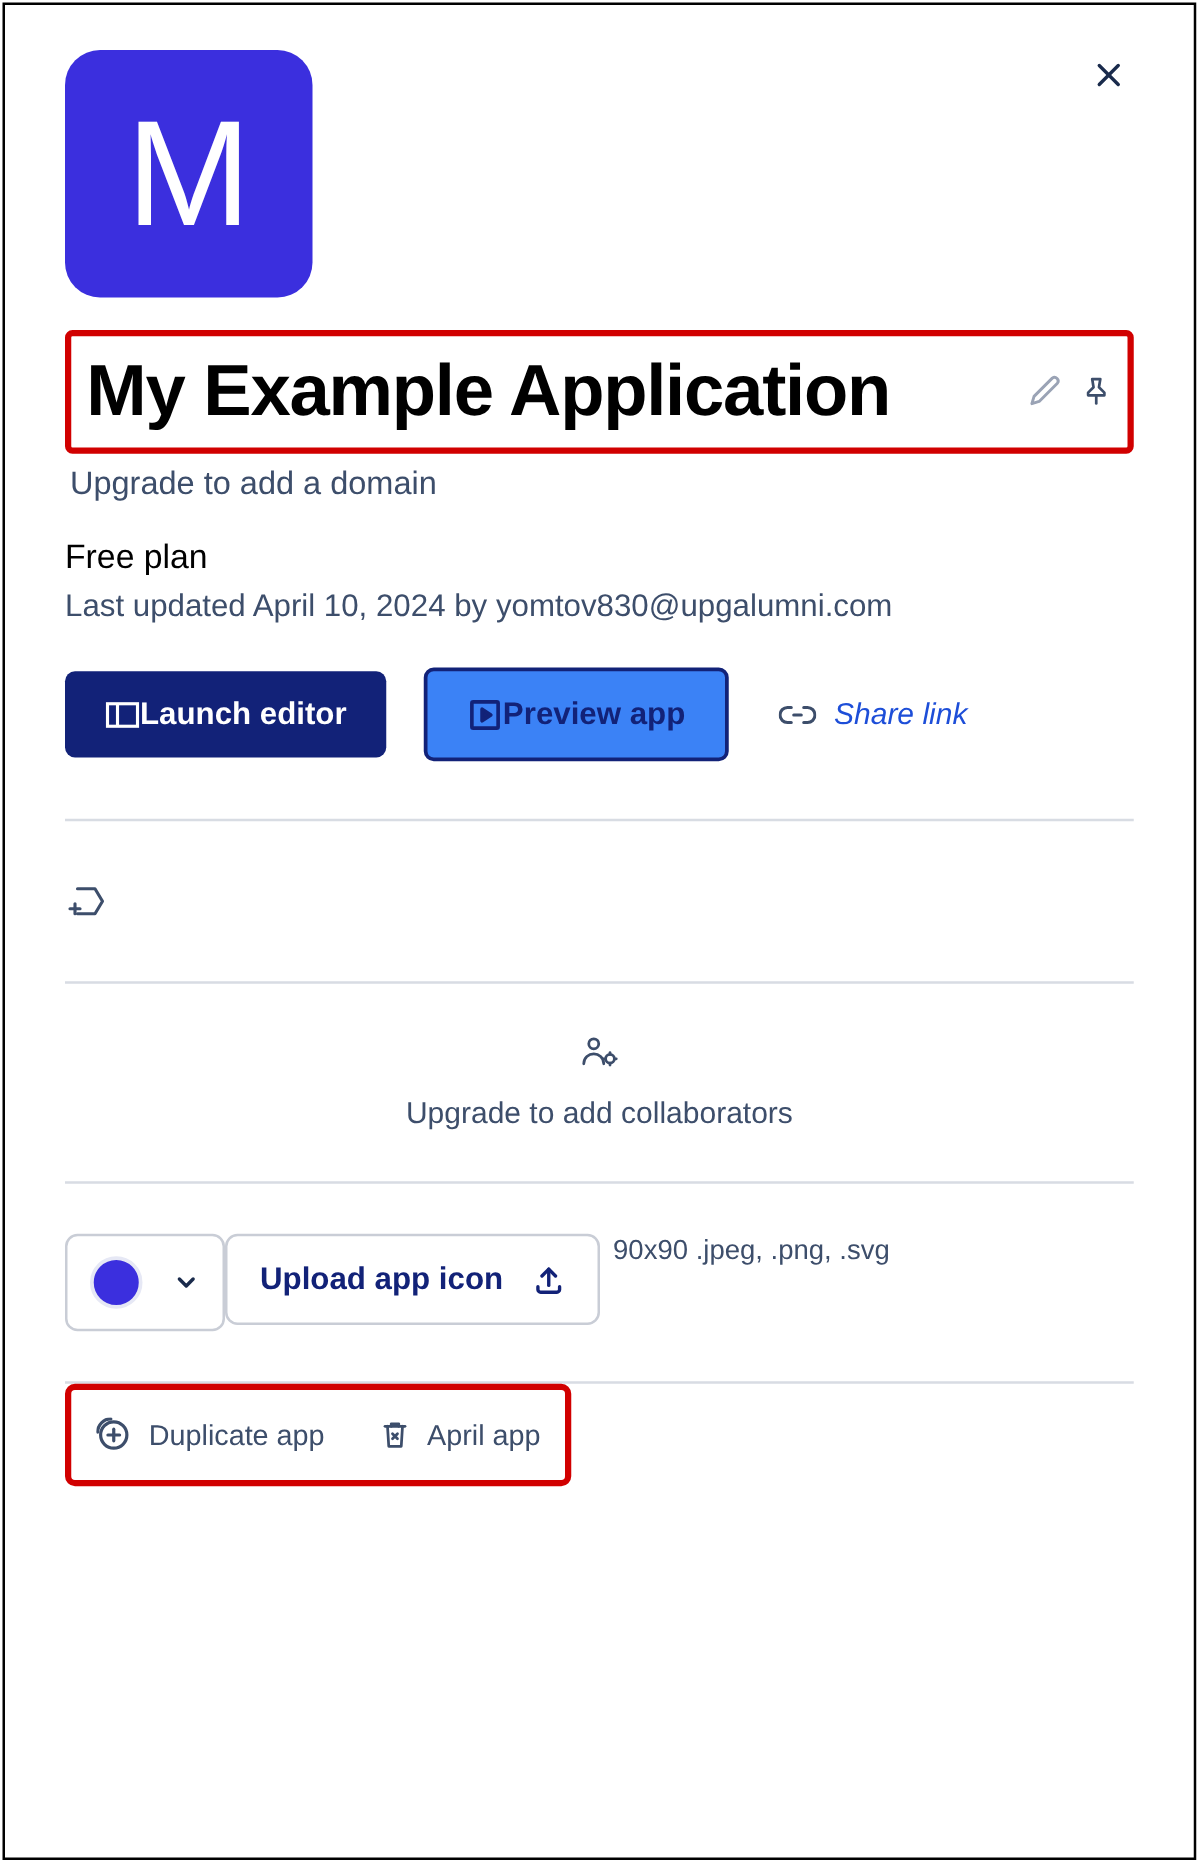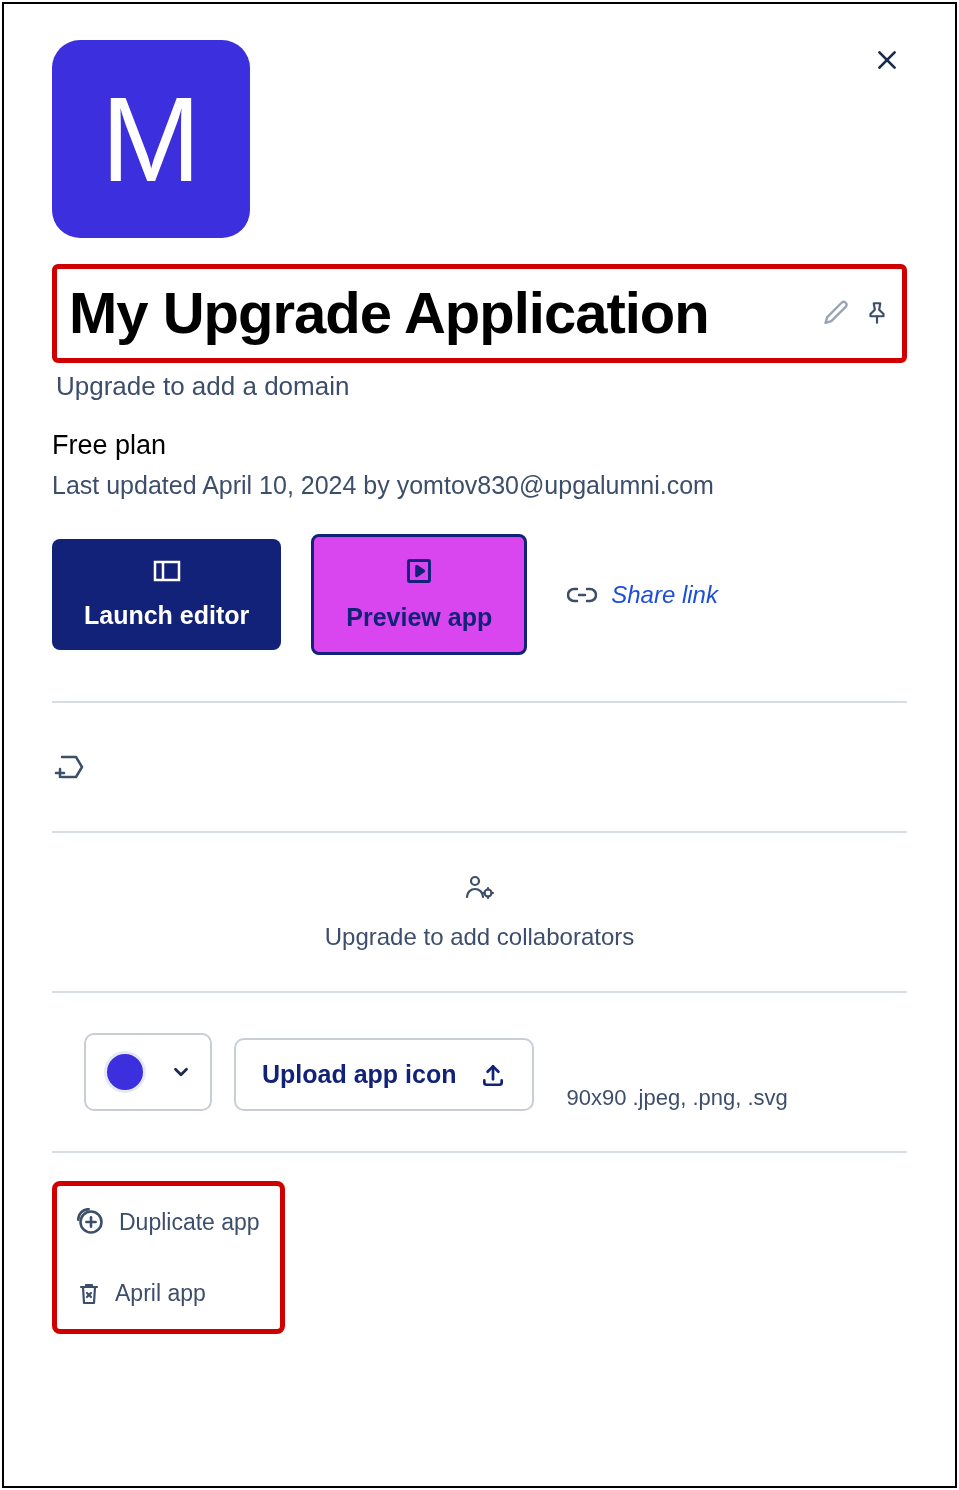--- a/index.html
+++ b/index.html
@@ -104,35 +104,33 @@
     }
     .action-row {
       display: flex;
       gap: 30px;
       align-items: center;
       margin-bottom: 46px;
     }
     .btn {
       display: flex;
       align-items: center;
-      gap: 18px;
       padding: 20px 32px;
       border-radius: 8px;
       font-size: 25px;
       font-weight: 700;
       cursor: pointer;
       border: none;
-      flex-direction: column;
     }
     .btn-primary {
       background: #122278;
       color: #fff;
     }
     .btn-outline {
-      background: #d946ef;
+      background: #3b82f6;
       color: #122278;
       border: 3px solid #122278;
     }
     .share-link {
       display: flex;
       align-items: center;
       gap: 14px;
       color: #1d4ed8;
       font-size: 24px;
       cursor: pointer;
@@ -153,24 +151,22 @@
     }
     .branch-section {
       padding: 48px 0;
     }
     .collab-text {
       color: #3d4e6b;
       font-size: 24px;
     }
     .icon-row {
       display: flex;
-      align-items: flex-end;
-      gap: 22px;
+      align-items: flex-start;
       padding: 40px 0;
-      margin-left: 32px;
     }
     .color-picker {
       border: 2px solid #c9cdd6;
       border-radius: 10px;
       padding: 16px 18px;
       display: flex;
       align-items: center;
       gap: 24px;
       cursor: pointer;
     }
@@ -198,22 +194,20 @@
       color: #3d4e6b;
       font-size: 22px;
       margin-left: 10px;
     }
     .footer-row {
       border: 5px solid #d10000;
       border-radius: 8px;
       display: inline-flex;
       gap: 44px;
       padding: 22px 20px;
-      margin-top: 28px;
-      flex-direction: column;
     }
     .footer-action {
       display: flex;
       align-items: center;
       gap: 14px;
       color: #3d4e6b;
       font-size: 23px;
       cursor: pointer;
     }
     svg { display: block; }
@@ -227,21 +221,21 @@
       <line x1="5" y1="5" x2="19" y2="19"></line>
       <line x1="19" y1="5" x2="5" y2="19"></line>
     </svg>
   </div>
 
   <div class="app-tile">
     <span>M</span>
   </div>
 
   <div class="title-row">
-    <div class="app-title">My Upgrade Application</div>
+    <div class="app-title">My Example Application</div>
     <div class="title-actions">
       <span>
         <svg width="28" height="28" viewBox="0 0 24 24" fill="none" stroke="#9aa3b5" stroke-width="2" stroke-linecap="round" stroke-linejoin="round">
           <path d="M17 3a2.5 2.5 0 0 1 3.5 3.5L8 19l-5 1.5L4.5 15.5 17 3z"></path>
         </svg>
       </span>
       <span>
         <svg width="26" height="26" viewBox="0 0 24 24" fill="none" stroke="#3d4e6b" stroke-width="2" stroke-linecap="round" stroke-linejoin="round">
           <path d="M9 3h6l-1 6 4 4v2H6v-2l4-4-1-6z"></path>
           <line x1="12" y1="15" x2="12" y2="21"></line>

